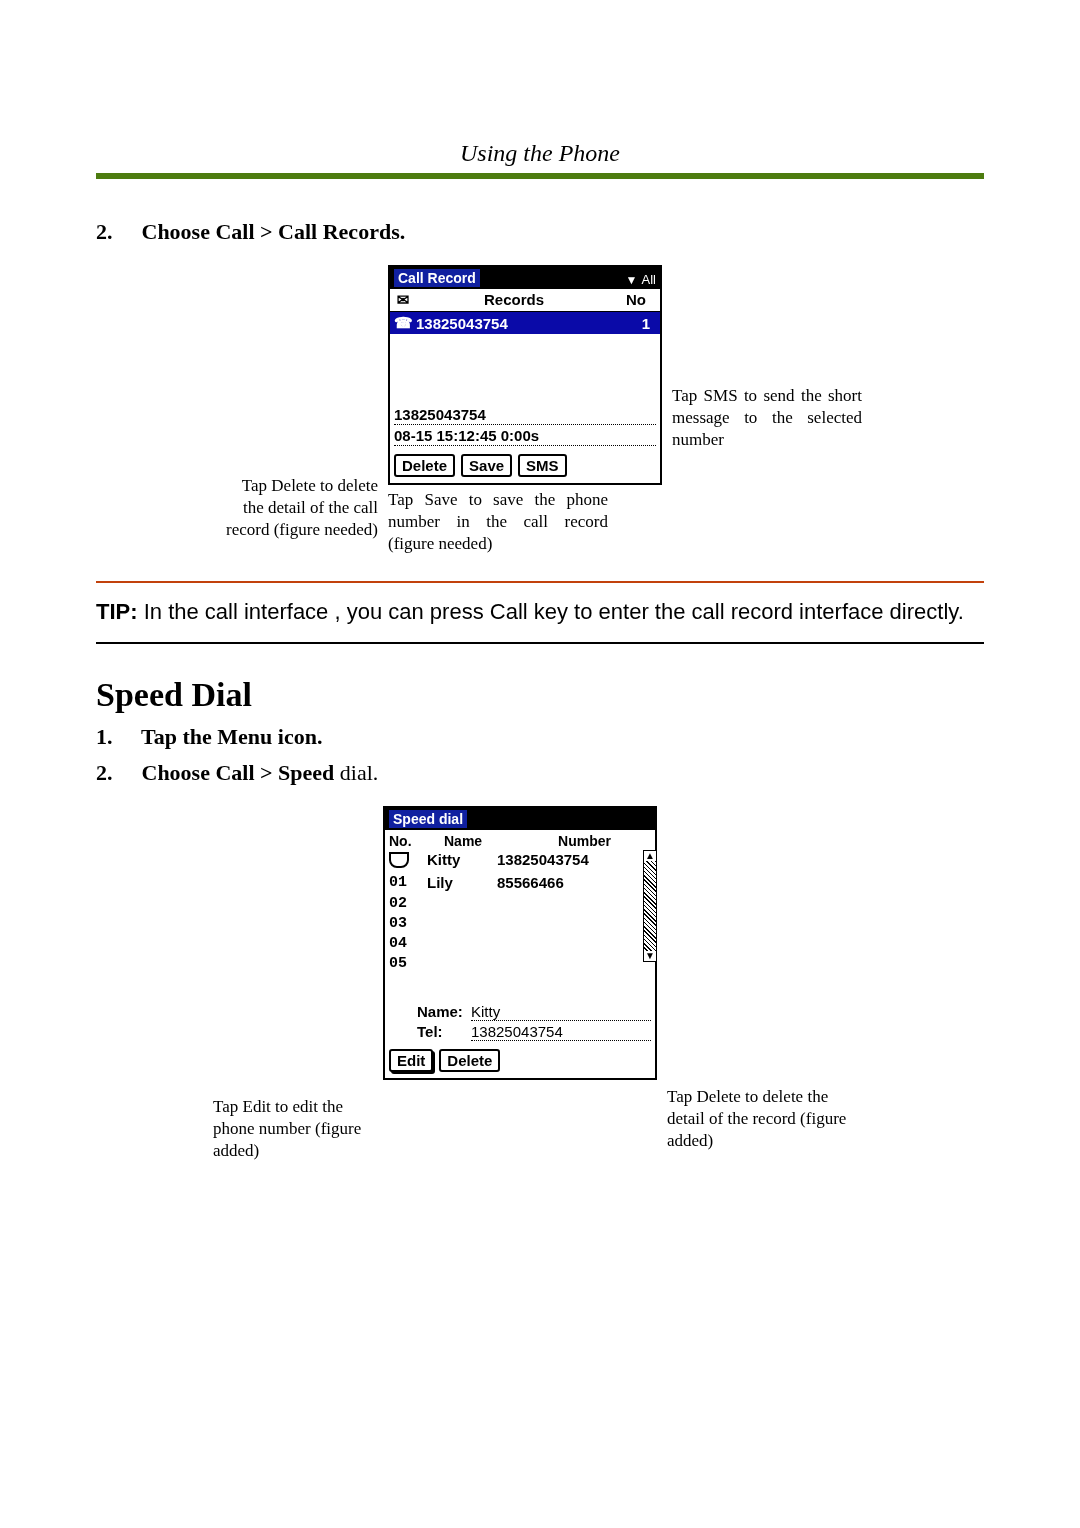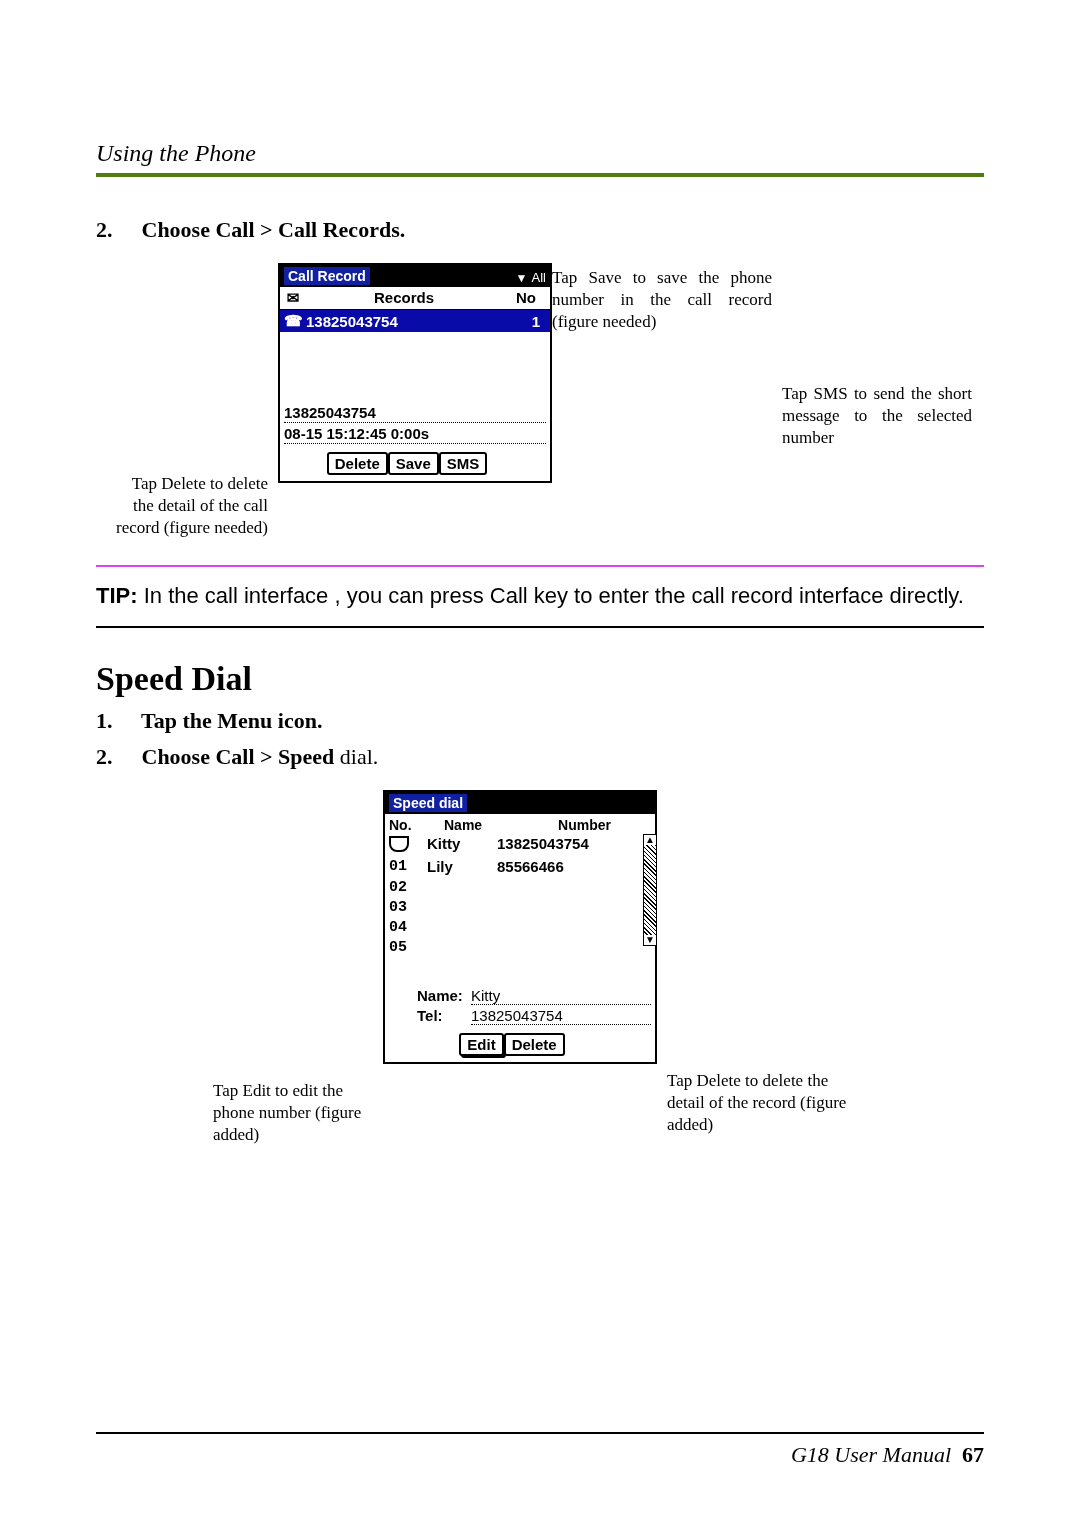--- a/index.html
+++ b/index.html
@@ -10,25 +10,25 @@
   }
   .page {
     width: 1080px;
     height: 1528px;
     box-sizing: border-box;
     padding: 140px 96px 80px 96px;
     margin: 0 auto;
     position: relative;
   }
   .header-area {
-    text-align: left;
+    text-align: center;
     font-style: italic;
     font-size: 24px;
     padding-bottom: 6px;
-    border-bottom: 4px solid #4d7c0f;
+    border-bottom: 6px solid #4d7c0f;
     margin-bottom: 40px;
   }
   .step {
     font-weight: bold;
     font-family: "Times New Roman", Times, serif;
     font-size: 22px;
     margin: 10px 0 0 0;
   }
   .step .num {
     display: inline-block;
@@ -143,37 +143,37 @@
   }
   .detail {
     border-bottom: 1px dotted #000;
     margin: 2px 4px;
     font-weight: bold;
     font-size: 15px;
     padding-bottom: 1px;
   }
   .btn-row {
     display: flex;
+    gap: 6px;
     padding: 6px 20px 6px 4px;
-    justify-content: center;
   }
   .btn {
     border: 2px solid #000;
     border-radius: 3px;
     background: #fff;
     font-weight: bold;
     font-size: 15px;
     padding: 2px 6px;
     line-height: 1;
   }
   .btn-shadow { box-shadow: 2px 2px 0 #000; }
   
   .tip-box {
     margin-top: 26px;
-    border-top: 2px solid #d946ef;
+    border-top: 2px solid #c2410c;
     border-bottom: 2px solid #000;
     padding: 14px 0;
     font-family: Arial, Helvetica, sans-serif;
     font-size: 22px;
     line-height: 1.4;
   }
   .tip-box .tip-label {
     font-weight: bold;
   }
   h2.section {
@@ -282,21 +282,21 @@
   </div>
 
   <p class="step">
     <span class="num">2.</span>
     <span>Choose Call &gt; Call Records.</span>
   </p>
 
   <div class="figure-wrap">
     <div class="fig-row">
       <div class="annotation annot-left-1">Tap Delete to delete the detail of the call record (figure needed)</div>
-      <div style="display:flex;flex-direction:row;align-items:flex-start;">
+      <div style="display:flex;flex-direction:column;align-items:flex-start;">
         <div class="device">
           <div class="titlebar">
             <span class="left-chip">Call Record</span>
             <span>
               <span class="tri">▼</span>
               <span class="all">All</span>
             </span>
           </div>
           <div class="headrow">
             <span class="icon-sm">✉</span>
@@ -400,18 +400,14 @@
         </div>
         <div class="btn-row">
           <span class="btn btn-shadow">Edit</span>
           <span class="btn">Delete</span>
         </div>
       </div>
       <div class="annotation annot-right-2">Tap Delete to delete the detail of the record (figure added)</div>
     </div>
   </div>
 
-  <div class="footer">
-    <span>G18 User Manual</span>&nbsp;
-    <span class="pn">67</span>
-  </div>
 
 </div>
 
 </body></html>

